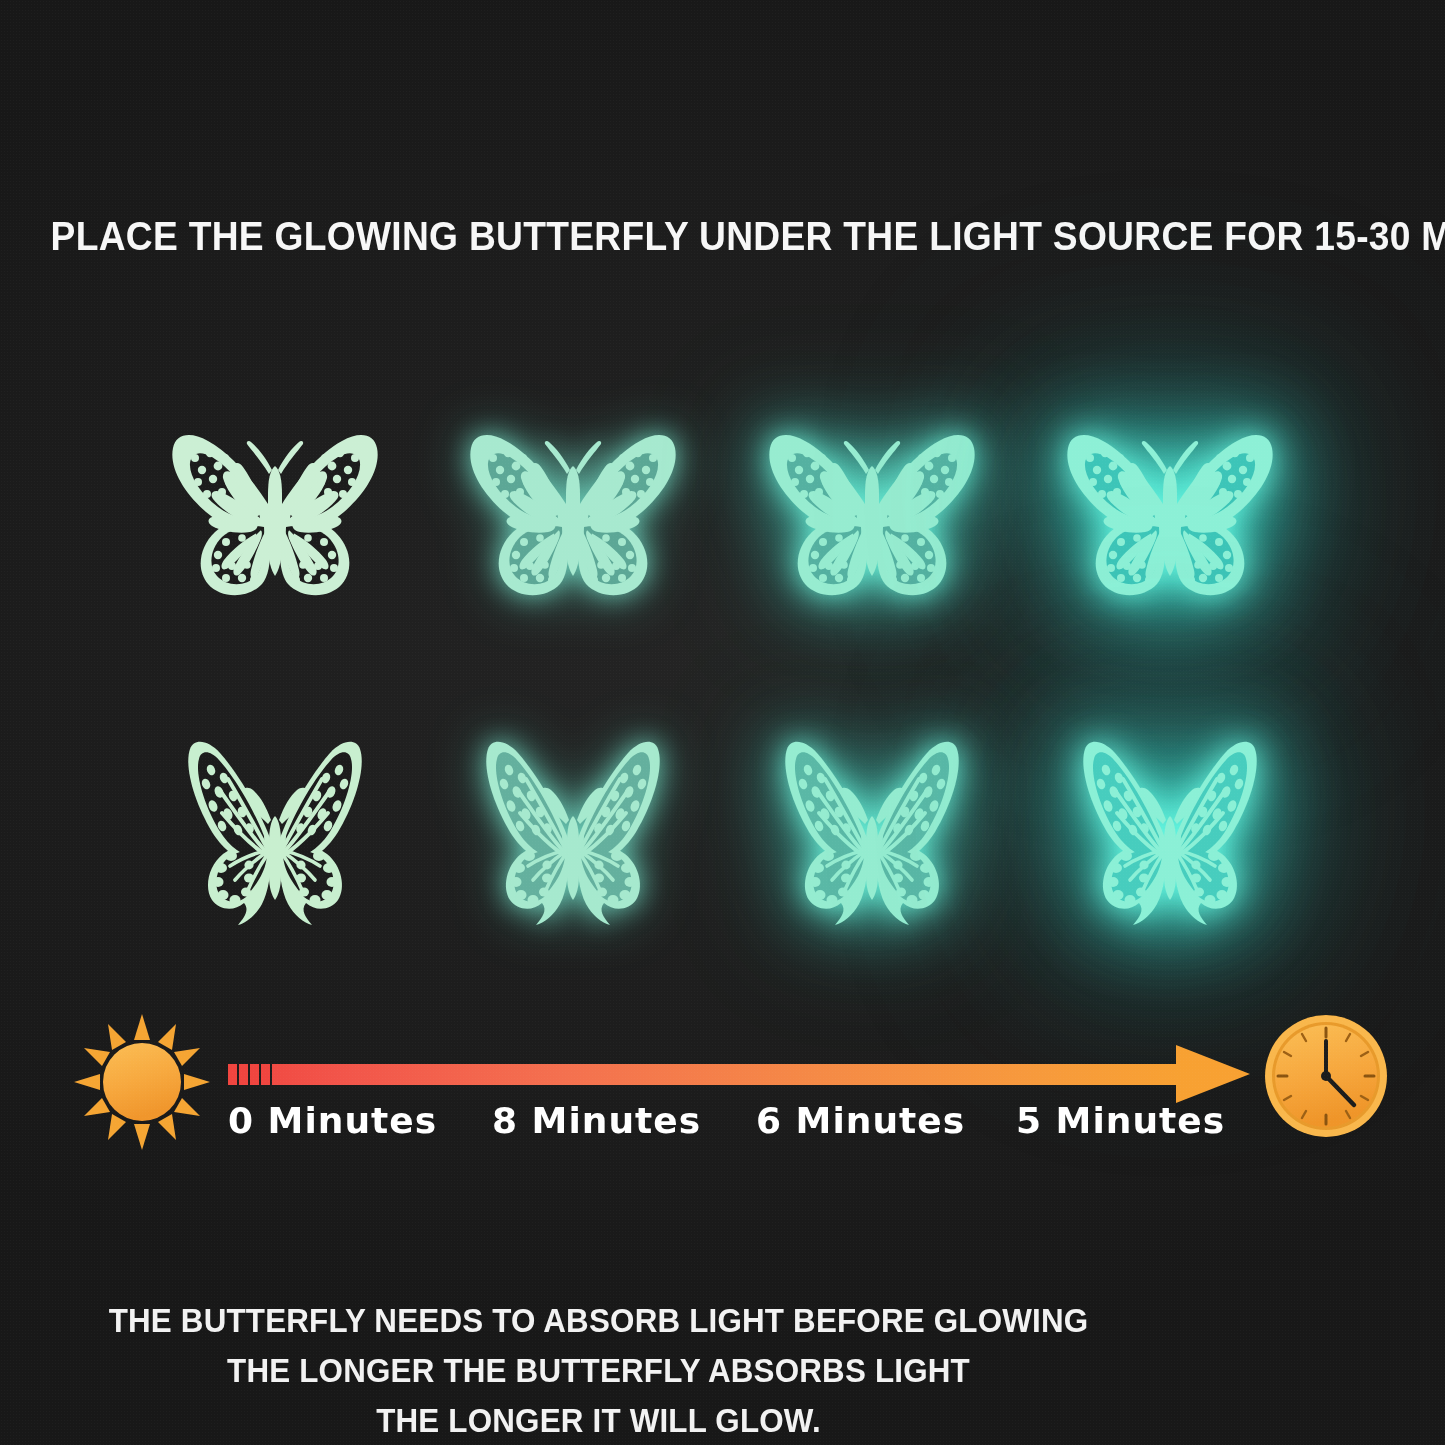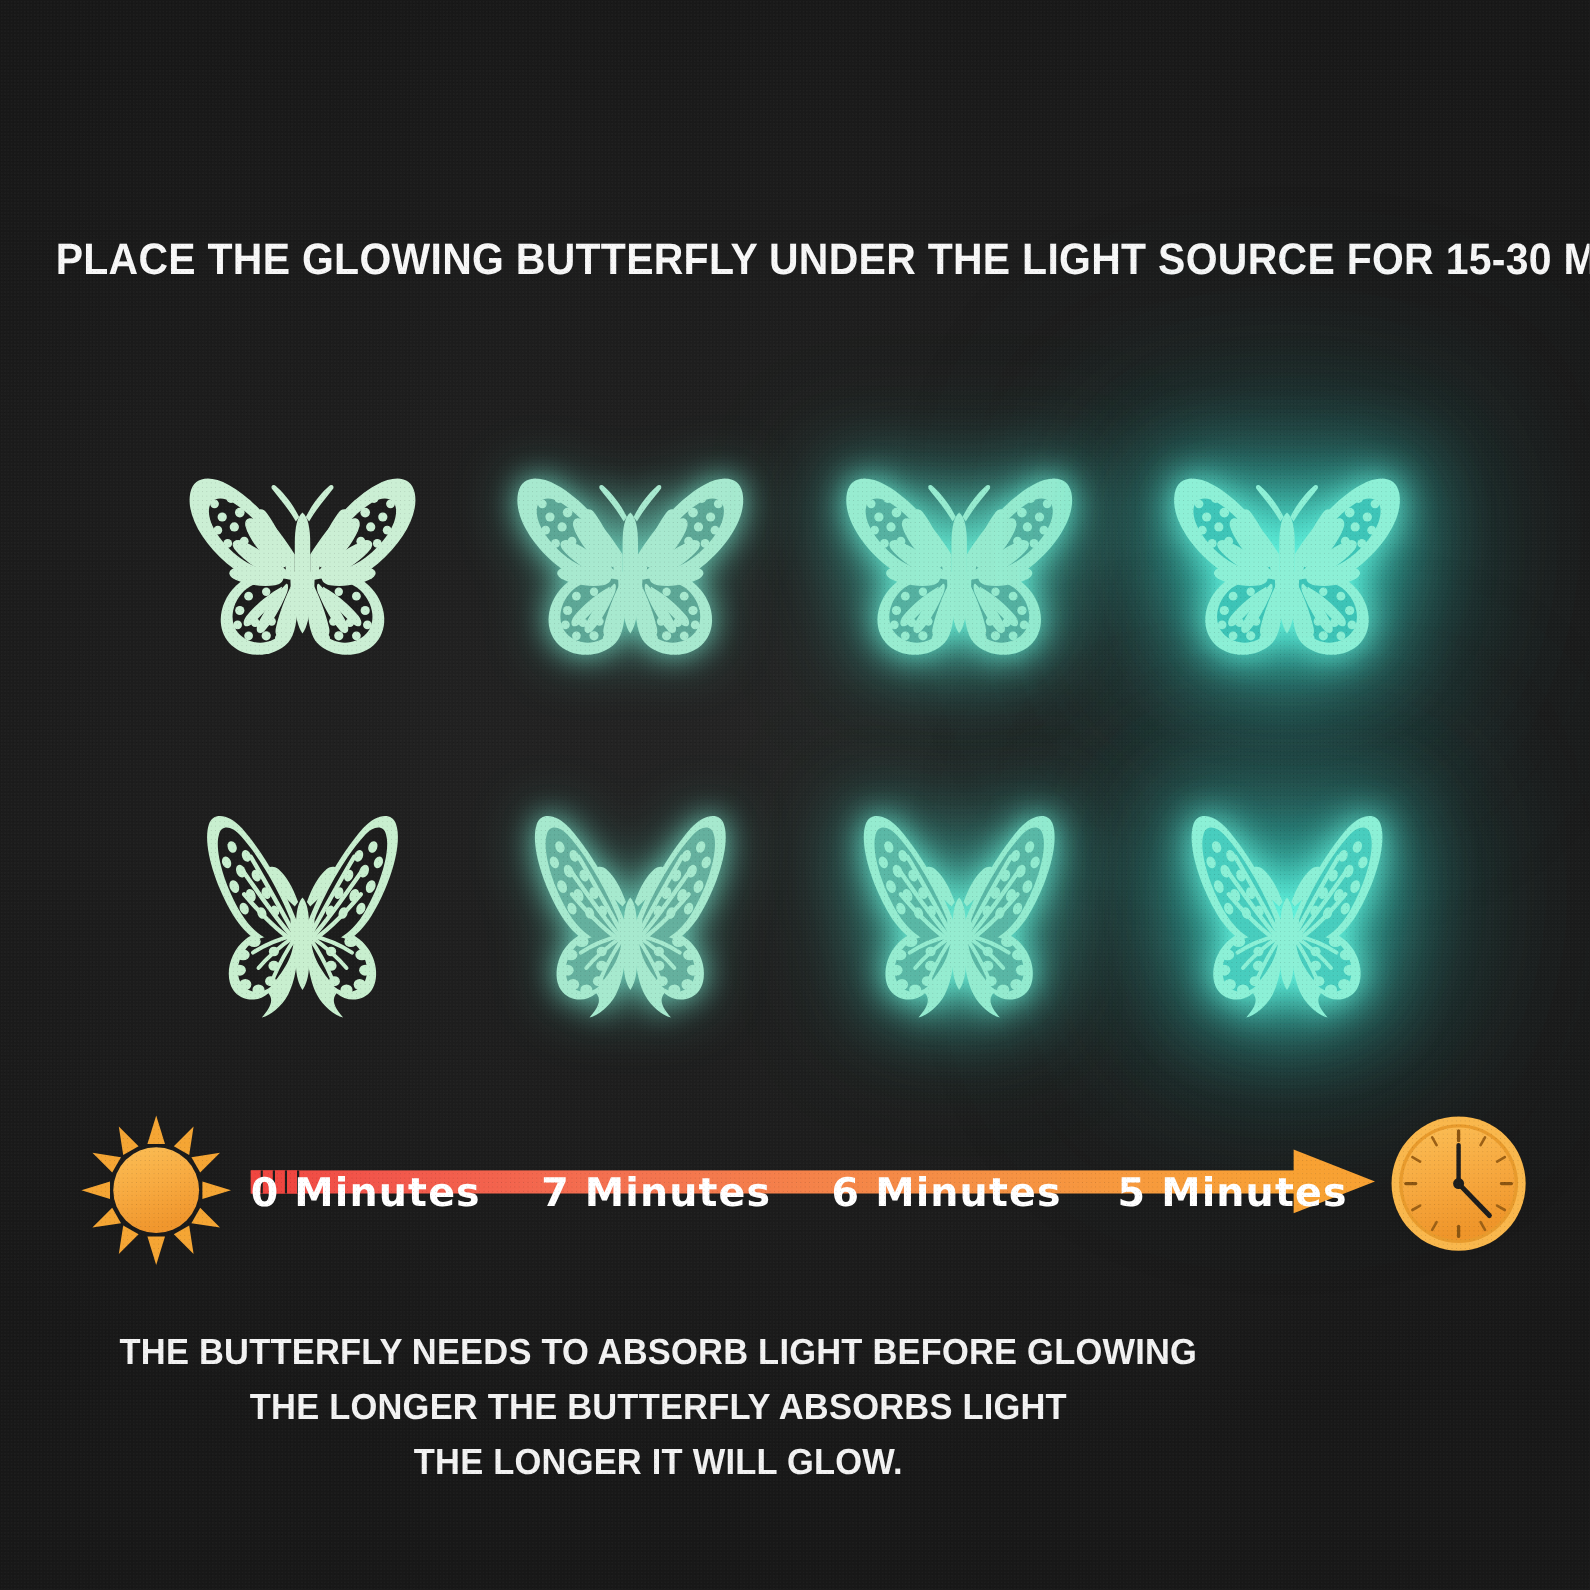--- a/index.html
+++ b/index.html
@@ -128,38 +128,38 @@
   }
   .arrow-head {
     position:absolute; left:948px; top:0;
     width:0; height:0;
     border-top:29px solid transparent;
     border-bottom:29px solid transparent;
     border-left:74px solid #f8a132;
   }
 
   .tick-labels {
-    position:absolute; top:1064px; left:0; width:1445px; height:60px;
+    position:absolute; top:1100px; left:0; width:1445px; height:60px;
   }
   .tick {
     position:absolute;
     color:#fff;
     font-family:"DejaVu Sans", sans-serif;
     font-size:36px;
     font-weight:700;
     letter-spacing:1px;
     white-space:nowrap;
   }
   #tick0 { left:228px; }
   #tick1 { left:492px; }
   #tick2 { left:756px; }
   #tick3 { left:1016px; }
 
   
-  .footer { position:absolute; top:1204px; left:0; width:1161px; text-align:center;padding-left:36px; }
+  .footer { position:absolute; top:1296px; left:0; width:1161px; text-align:center;padding-left:36px; }
   .footer p {
     color:#f2f2f2;
     font-family:"Liberation Sans", sans-serif;
     font-weight:700;
     font-size:33px;
     line-height:1.52;
     letter-spacing:.2px;
     transform:scaleX(.95);
   }
 </style>
@@ -916,21 +916,21 @@
         </g>
         <line x1="64" y1="64" x2="64" y2="29" stroke="#1c1c1c" stroke-width="4" stroke-linecap="round"></line>
         <line x1="64" y1="64" x2="92" y2="93" stroke="#1c1c1c" stroke-width="4.5" stroke-linecap="round"></line>
         <circle cx="64" cy="64" r="5" fill="#1c1c1c"></circle>
       </svg>
     </div>
   </div>
 
   <div class="tick-labels">
     <div class="tick" id="tick0">0  Minutes</div>
-    <div class="tick" id="tick1">7  Minutes</div>
+    <div class="tick" id="tick1">8  Minutes</div>
     <div class="tick" id="tick2">6  Minutes</div>
     <div class="tick" id="tick3">5  Minutes</div>
   </div>
 
   <div class="footer">
     <p>THE BUTTERFLY NEEDS TO ABSORB LIGHT BEFORE GLOWING</p>
     <p>THE LONGER THE BUTTERFLY ABSORBS LIGHT</p>
     <p>THE LONGER IT WILL GLOW.</p>
   </div>
 

